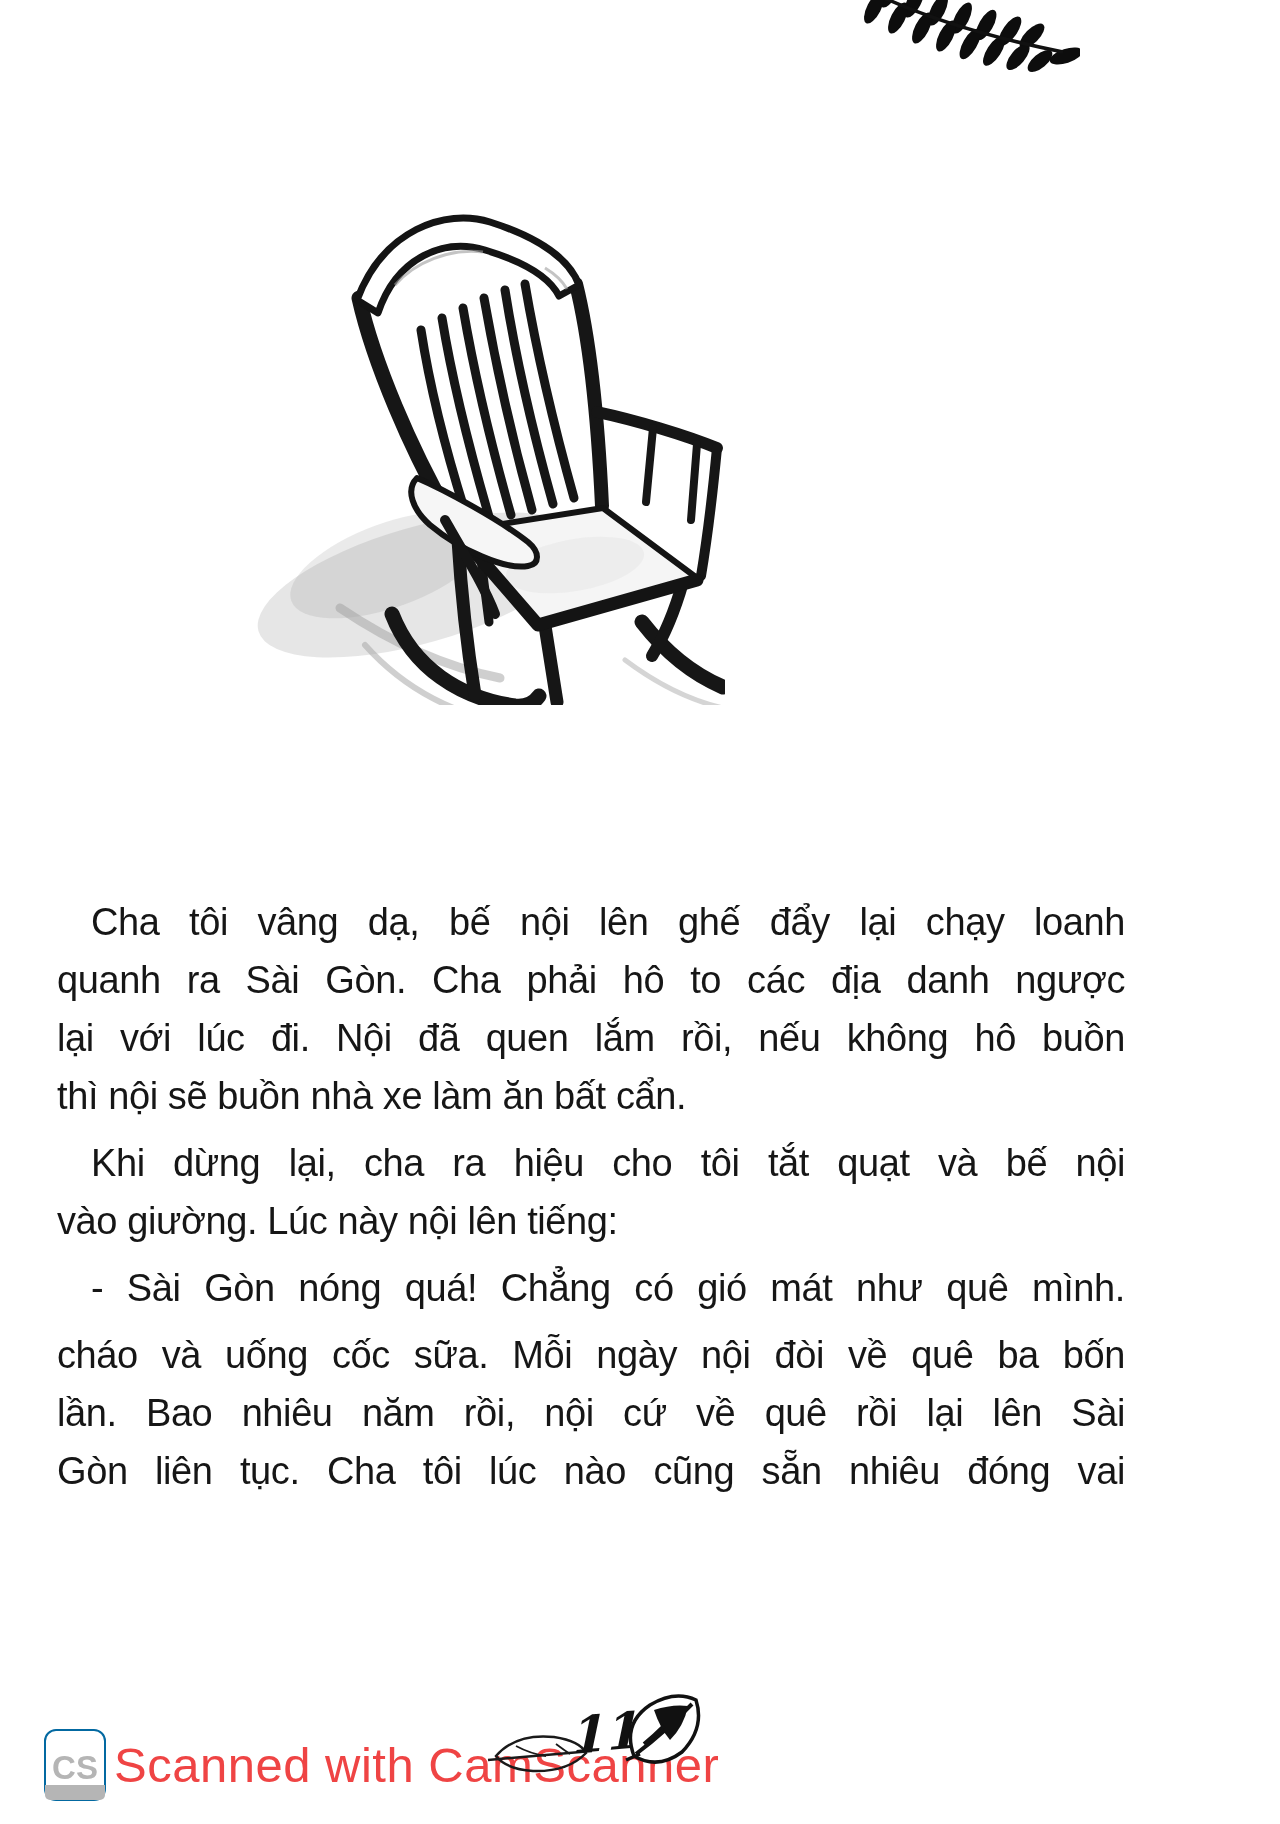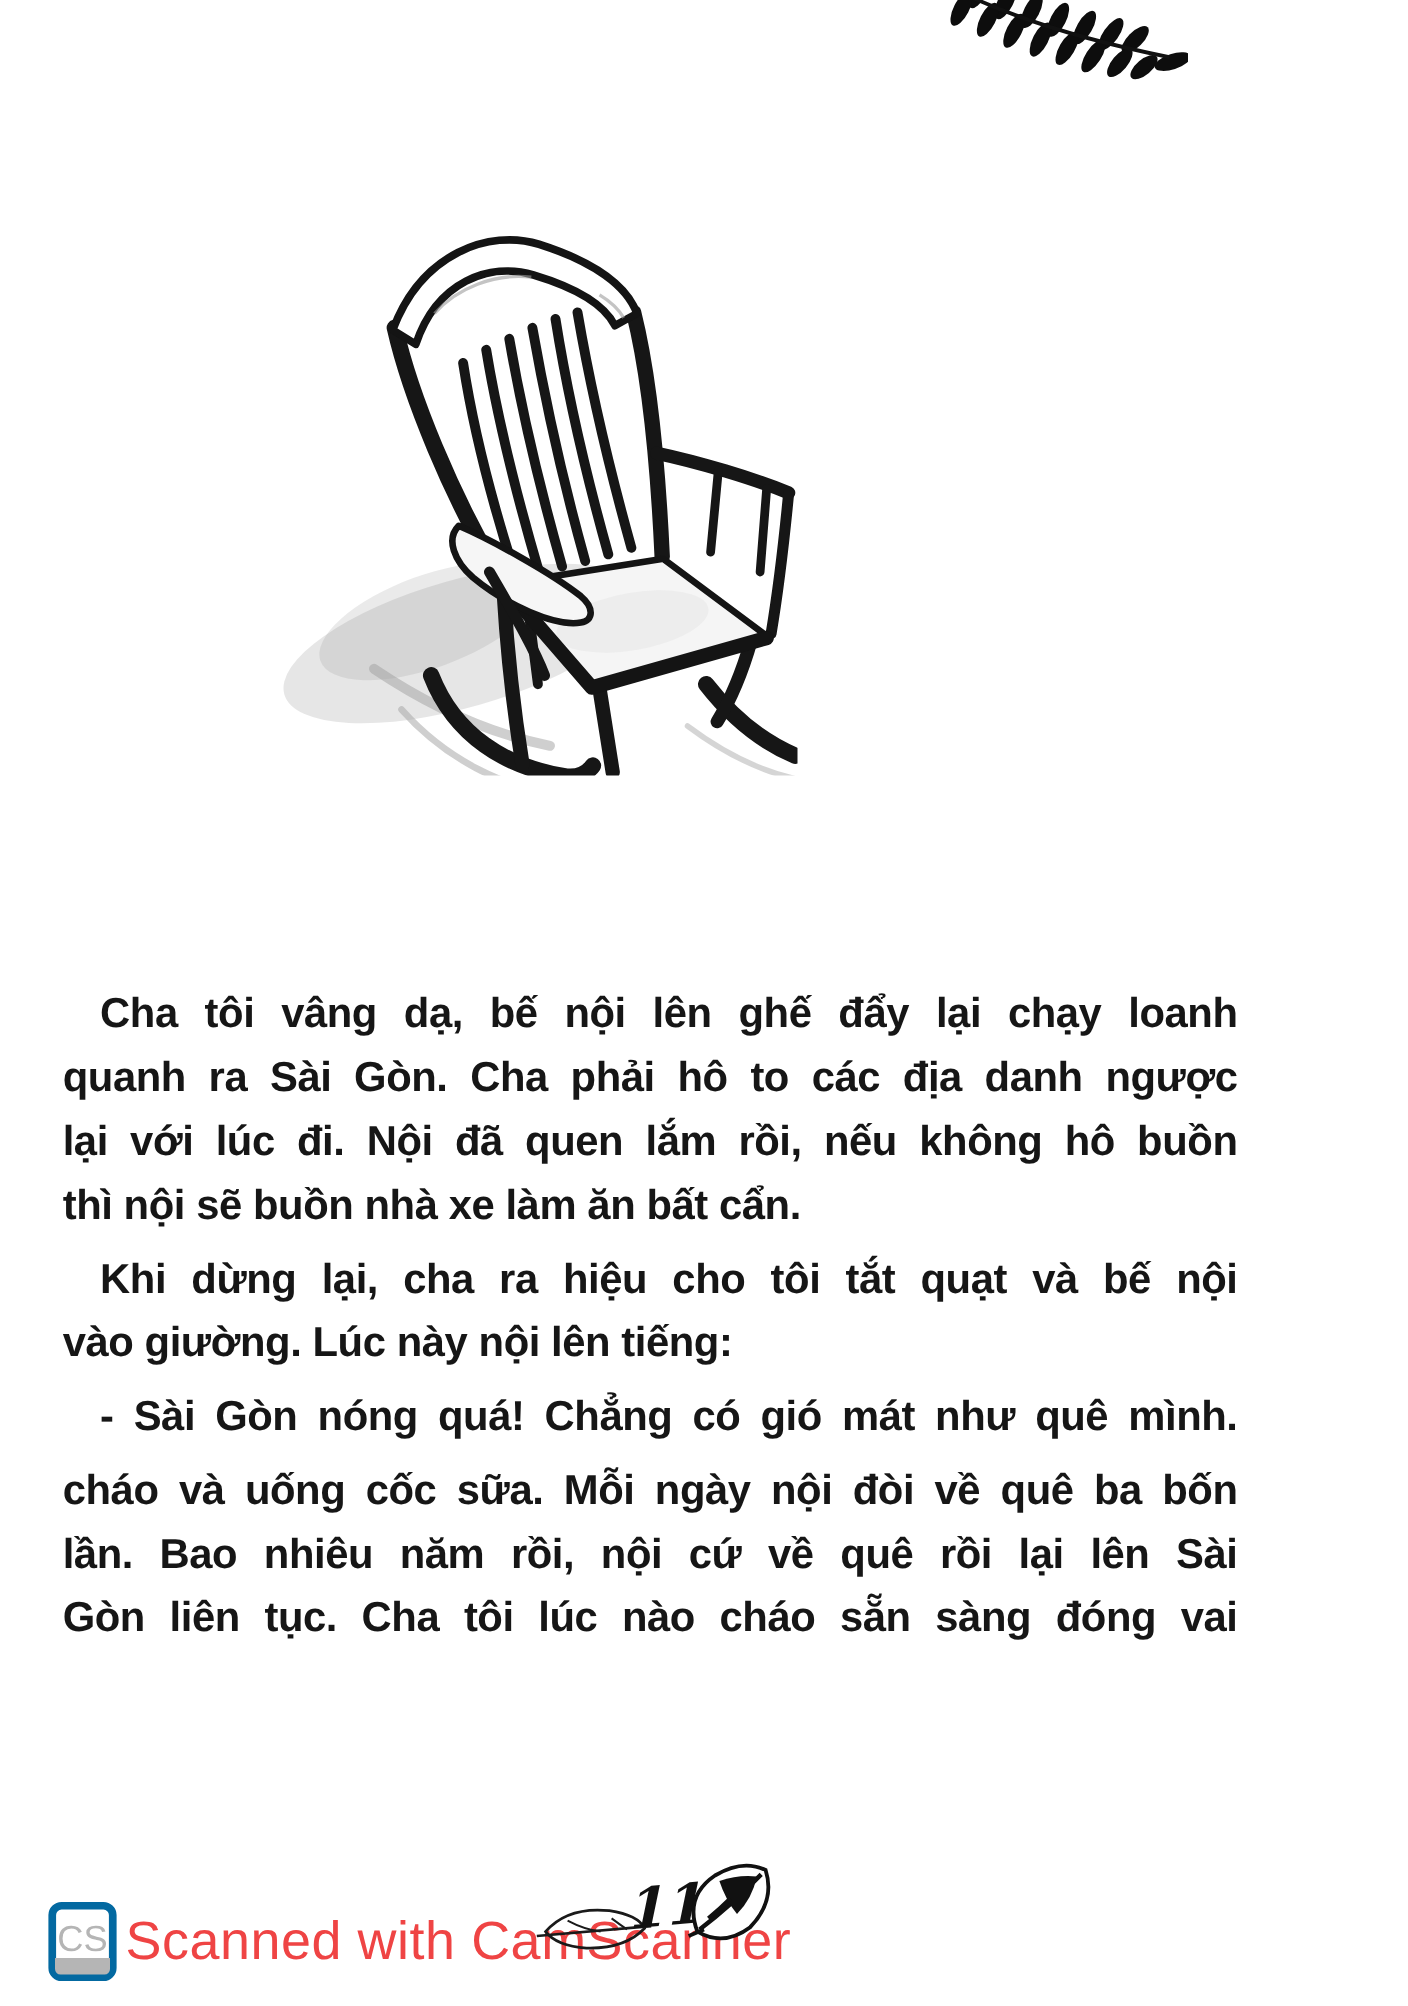--- a/index.html
+++ b/index.html
@@ -10,35 +10,35 @@
     overflow:hidden;
     font-family:"Liberation Sans", sans-serif;
   }
   
   .fern{position:absolute;left:778px;top:-10px;width:302px;height:112px;}
   
   .chair{position:absolute;left:245px;top:190px;width:480px;height:515px;}
   
   .textblock{
     position:absolute;left:57px;top:893px;width:1068px;
-    font-size:38px;line-height:58px;font-weight:700;
+    font-size:38px;line-height:58px;font-weight:400;
     color:#161616;letter-spacing:-0.4px;
   }
   .para{margin:0 0 9px 0;}
   .para:last-child{margin-bottom:0;}
   .line{text-align:justify;text-align-last:justify;white-space:normal;}
   .line.end{text-align-last:left;}
   .line.indent{padding-left:34px;}
   
   .cs-logo{
     position:absolute;left:44px;top:1729px;width:62px;height:72px;
-    border:7px solid #0369a1;border-radius:12px;box-sizing:border-box;
-    color:#b5b5b5;font-weight:400;font-size:33px;
+    border:2px solid #0369a1;border-radius:12px;box-sizing:border-box;
+    color:#b5b5b5;font-weight:700;font-size:33px;
     display:flex;align-items:flex-start;justify-content:center;
-    padding-top:8px;
+    padding-top:18px;
   }
   .cs-logo .bar{
     position:absolute;left:-1px;right:-1px;bottom:-1px;height:15px;
     background:#b5b5b5;border-radius:0 0 5px 5px;
   }
   .watermark{
     position:absolute;left:114px;top:1737px;
     font-size:49px;font-weight:400;color:#ef4444;letter-spacing:0.5px;
     white-space:nowrap;
   }
@@ -136,21 +136,21 @@
     <div class="para">
       <div class="line indent">Khi dừng lại, cha ra hiệu cho tôi tắt quạt và bế nội</div>
       <div class="line end">vào giường. Lúc này nội lên tiếng:</div>
     </div>
     <div class="para">
       <div class="line indent">- Sài Gòn nóng quá! Chẳng có gió mát như quê mình.</div>
     </div>
     <div class="para">
       <div class="line">cháo và uống cốc sữa. Mỗi ngày nội đòi về quê ba bốn</div>
       <div class="line">lần. Bao nhiêu năm rồi, nội cứ về quê rồi lại lên Sài</div>
-      <div class="line">Gòn liên tục. Cha tôi lúc nào cháo sẵn sàng đóng vai</div>
+      <div class="line">Gòn liên tục. Cha tôi lúc nào cũng sẵn nhiêu đóng vai</div>
     </div>
   </div>
 
   <div class="watermark">Scanned with CamScanner</div>
   <div class="cs-logo">
     <span>CS</span>
     <span class="bar"></span>
   </div>
 
   <svg class="leaf-left" viewBox="0 0 110 60" aria-hidden="true">

